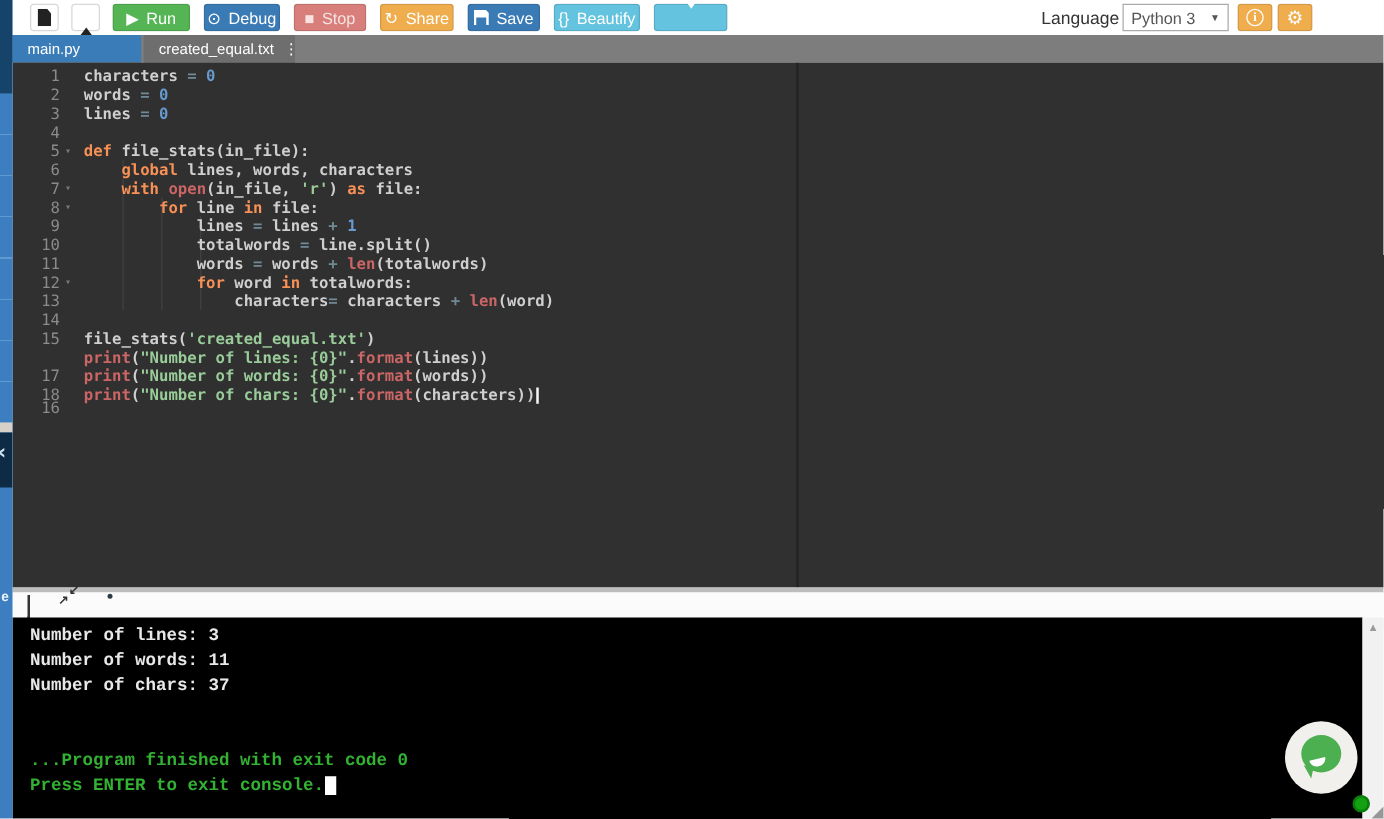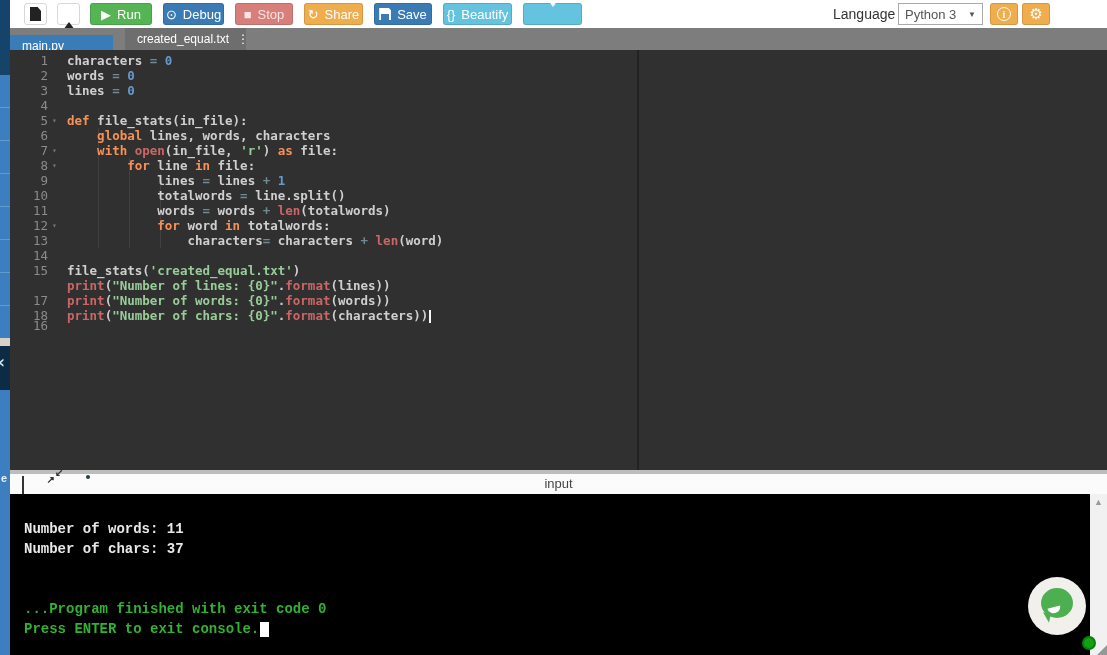--- a/index.html
+++ b/index.html
@@ -43,21 +43,21 @@
   #btn-info { left:990px; width:28px; background:#f0ad4e; }
   #btn-gear { left:1022px; width:28px; background:#f0ad4e; font-size:15px; }
   .i-circ { width:14px; height:14px; border:1.5px solid #fff; border-radius:50%;
             font-size:10px; font-weight:bold; color:#fff; display:flex; align-items:center;
             justify-content:center; font-family:"Liberation Serif", serif; }
 
   
   #tabbar { position:absolute; left:0; top:28px; width:1107px; height:22px; background:#7d7d7d; }
   .tab { position:absolute; top:0; height:22px; display:flex; align-items:center; gap:8px;
          padding:0 12px; color:#fff; font-size:12px; cursor:pointer; }
-  .tab.active { background:#3a7cb8;margin-top:7px; }
+  .tab.active { background:#3a7cb8; }
   .tab.inactive { background:#6e6e6e; }
   .tab .dots { font-size:12px; letter-spacing:0; cursor:pointer; }
 
   
   #editor { position:absolute; left:10px; top:50px; width:1097px; height:420px; background:#303030;
             font-family:"DejaVu Sans Mono", monospace; font-size:12.5px; font-weight:600; }
   .gnum { position:absolute; left:0; width:38px; text-align:right; color:#8b8b8b; height:15px;
           line-height:15px; font-weight:normal; }
   .fold { position:absolute; left:42px; color:#777; font-size:8px; height:15px; line-height:15px; }
   .cl { position:absolute; left:57px; height:15px; line-height:15px; white-space:pre; color:#cfcfcf; }
@@ -174,21 +174,21 @@
     </div>
     <div class="btn" id="btn-gear">
       <span>⚙</span>
     </div>
   </div>
 
   <div id="tabbar">
       <div class="tab active" style="left: 10px; width: 103px;">
         <span>main.py</span>
       </div>
-      <div class="tab inactive" style="left: 125px; width: 121px;">
+      <div class="tab inactive" style="left: 115px; width: 121px;">
         <span>created_equal.txt</span>
         <span class="dots">⋮</span>
       </div>
     </div>
 
   <div id="editor">
     <div id="print-margin"></div>
     <div class="guide" style="left:88px;  top:78px;  height:120px;"></div>
     <div class="guide" style="left:119px; top:108px; height:90px;"></div>
     <div class="guide" style="left:150px; top:123px; height:75px;"></div>
@@ -236,23 +236,23 @@
       </div>
   </div>
 
   <div id="divider"></div>
   <div id="console-header">
     <span class="hicon" style="left:12px;"><span class="chev-down"></span></span>
     <span class="hicon" style="left:45px;">
       <span class="exp-wrap"><span class="ne">↗</span><span class="sw">↙</span></span>
     </span>
     <span class="hicon" style="left:78px; top:4px;"><span class="kb-blob"></span></span>
-    <span id="input-label">input</span>
   </div>
   <div id="console">
+      <div class="con-line con-white" style="top: 5px;">Number of lines: 3</div>
       <div class="con-line con-white" style="top: 25px;">Number of words: 11</div>
       <div class="con-line con-white" style="top: 45px;">Number of chars: 37</div>
       <div class="con-line con-white" style="top: 65px;"></div>
       <div class="con-line con-white" style="top: 85px;"></div>
       <div class="con-line con-green" style="top: 105px;">...Program finished with exit code 0</div>
       <div class="con-line con-green" style="top: 125px;">Press ENTER to exit console.<span class="con-cursor"></span></div>
     </div>
   <div id="con-scroll">
     <span class="up">▲</span>
   </div>

